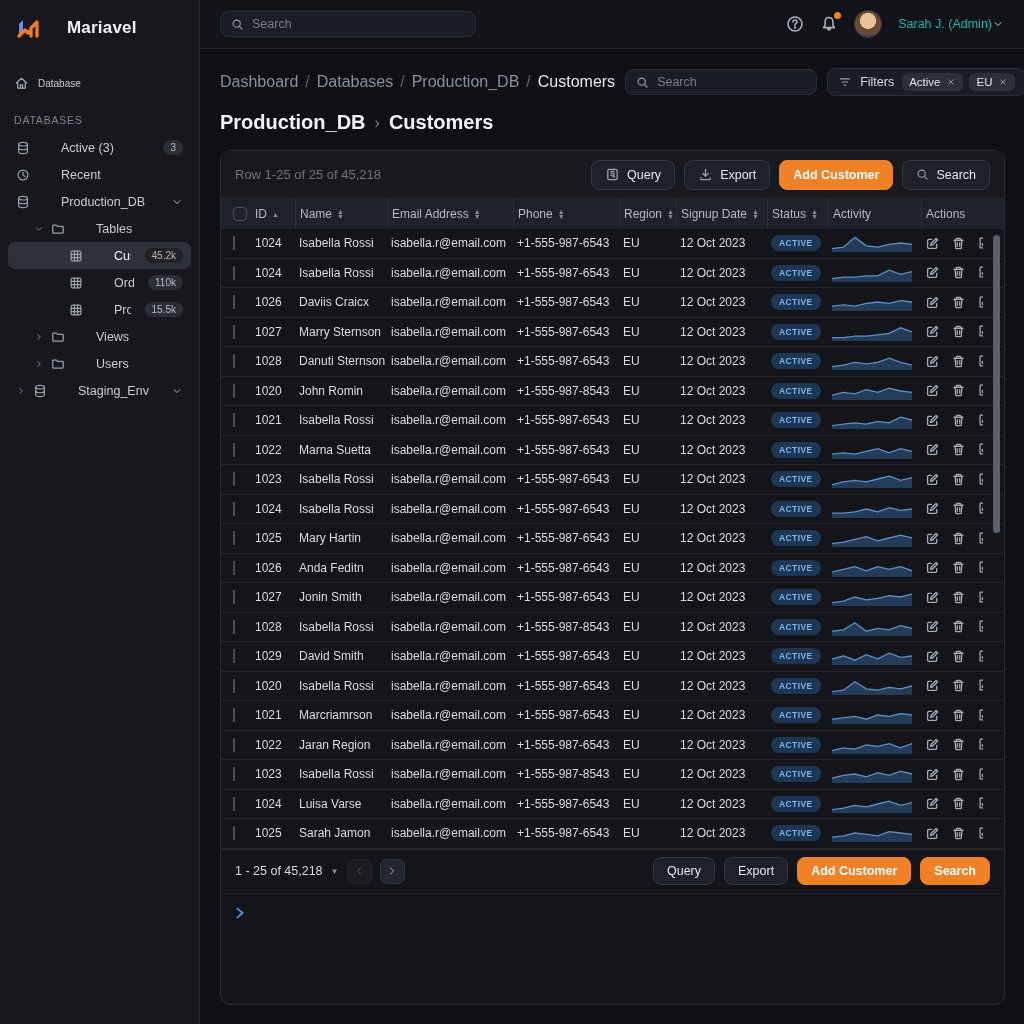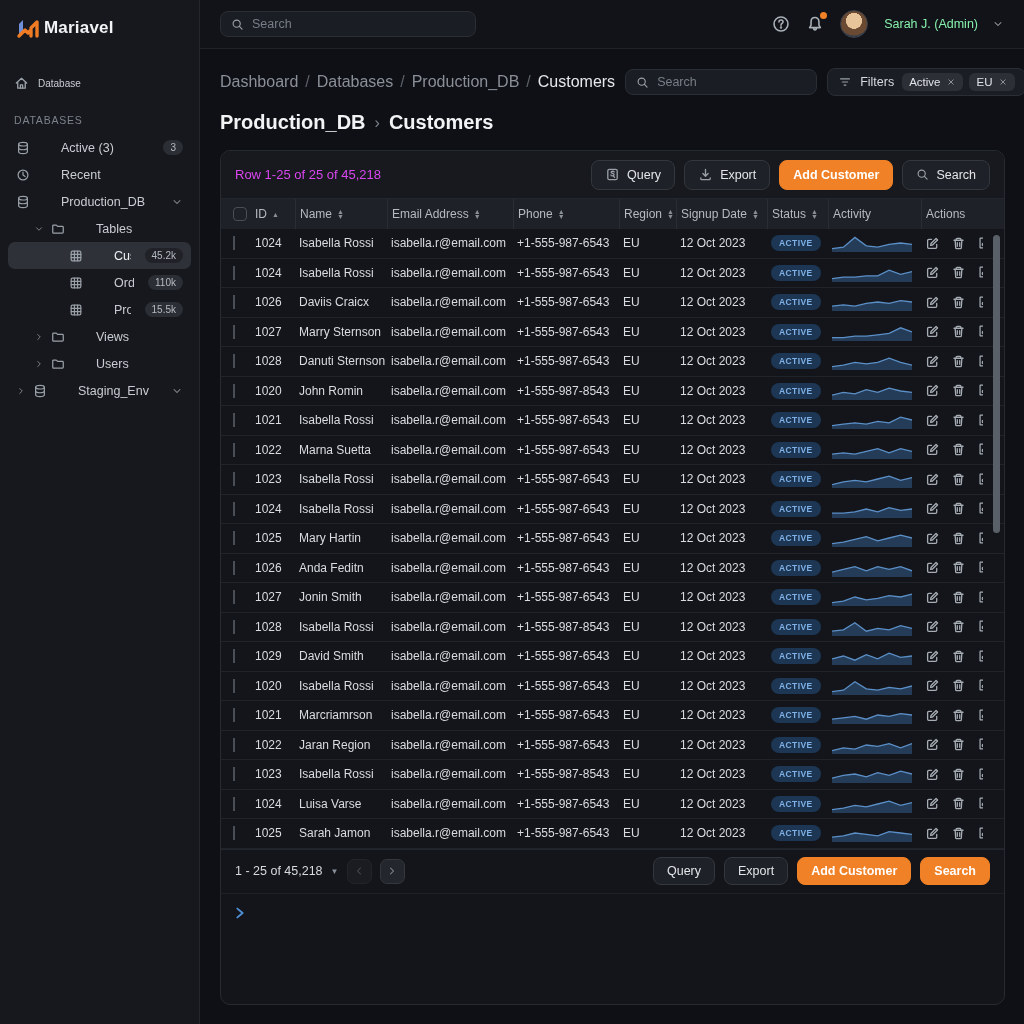--- a/index.html
+++ b/index.html
@@ -1,21 +1,21 @@
 <!DOCTYPE html>
 <html><head>
 <meta charset="utf-8">
 <style>
   * { margin:0; padding:0; box-sizing:border-box; }
   html,body { width:1024px; height:1024px; background:#0d0f14; font-family:"Liberation Sans", sans-serif; color:#e6e8ec; overflow:hidden; }
   .app { display:flex; width:1024px; height:1024px; }
 
   
   .sidebar { width:200px; height:100%; background:#16181d; border-right:1px solid #23262c; flex-shrink:0; padding-top:12px; }
-  .logo-row { display:flex; align-items:center; gap:4px; padding:4px 16px 14px 16px; }
+  .logo-row { display:flex; align-items:center; gap:27px; padding:4px 16px 14px 16px; }
   .logo-mark { width:24px; height:24px; }
   .logo-name { font-size:17px; font-weight:bold; color:#f2f3f5; letter-spacing:.2px; }
   .nav-item { display:flex; align-items:center; gap:9px; height:30px; padding:0 14px; font-size:10px; color:#c9cdd3; cursor:pointer; }
   .nav-item svg { flex-shrink:0; }
   .section-label { font-size:10.5px; letter-spacing:.8px; color:#7d828b; padding:16px 14px 8px 14px; }
   .tree { padding:0 8px; }
   .tree-item { display:flex; align-items:center; gap:7px; height:27px; padding:0 8px; border-radius:7px; font-size:12.5px; color:#c9cdd3; cursor:pointer; }
   .tree-item .lbl { white-space:nowrap; overflow:hidden;margin-left:24px; }
   .tree-item.active { background:#2e3138; color:#f0f1f3; }
   .tree-item .spacer { flex:1; }
@@ -26,21 +26,21 @@
 
   
   .main { flex:1; display:flex; flex-direction:column; background:#0e1015; min-width:0; }
   .topbar { height:49px; background:#111318; border-bottom:1px solid #1f2228; display:flex; align-items:center; padding:0 20px; flex-shrink:0; }
   .search-box { display:flex; align-items:center; gap:8px; background:#1a1d23; border:1px solid #2a2e35; border-radius:8px; height:26px; padding:0 10px; color:#787e87; font-size:12.5px; }
   .search-box.top { width:256px; }
   .tb-right { margin-left:auto; display:flex; align-items:center; gap:16px; }
   .icon-btn { color:#aab0b8; display:inline-flex; position:relative; cursor:pointer; }
   .dot { position:absolute; top:-3px; right:-3px; width:7px; height:7px; border-radius:50%; background:#f08126; }
   .avatar { width:28px; height:28px; border-radius:50%; background:radial-gradient(circle at 50% 38%, #e8c49a 0 38%, #6b4a33 39% 70%, #3a3f4a 71%); border:1px solid #3a3e46; }
-  .user-name { font-size:12.5px; color:#86efac; display:flex; align-items:center; gap:14px; cursor:pointer; }
+  .user-name { font-size:12.5px; color:#14b8a6; display:flex; align-items:center; gap:0; cursor:pointer; }
 
   
   .crumb-row { display:flex; align-items:center; padding:18px 19px 0 20px; gap:10px; }
   .crumbs { font-size:16px; color:#8a8f98; display:flex; gap:7px; align-items:center; }
   .crumbs .sep { color:#5c6169; }
   .crumbs .cur { color:#e6e8ec; }
   .crumb-right { margin-left:auto; display:flex; gap:10px; align-items:center; }
   .search-box.mid { width:192px; }
   .filters-group { display:flex; align-items:center; gap:8px; background:#1a1d23; border:1px solid #2a2e35; border-radius:8px; height:28px; padding:0 10px; font-size:12.5px; color:#d6d9de; cursor:pointer; }
   .chip { display:flex; align-items:center; gap:6px; background:#2c2f36; border-radius:6px; padding:3px 7px; font-size:11.5px; color:#e1e3e7; }
@@ -48,21 +48,21 @@
   .btn { display:inline-flex; align-items:center; gap:7px; background:#1e2127; border:1px solid #33373e; border-radius:8px; height:30px; padding:0 13px; font-size:12.5px; color:#e3e5e9; cursor:pointer; white-space:nowrap; }
   .btn.orange { background:#f08126; border-color:#f08126; color:#fff; font-weight:bold; }
 
   
   .page-title { padding:14px 20px 0 20px; font-size:20px; font-weight:bold; color:#f2f3f5; display:flex; gap:9px; align-items:center; }
   .page-title .tsep { color:#7d828b; font-size:16px; font-weight:normal; }
 
   
   .card { margin:16px 19px 19px 20px; background:#13151a; border:1px solid #262a31; border-radius:10px; flex:1; display:flex; flex-direction:column; overflow:hidden; position:relative; }
   .card-strip { height:48px; display:flex; align-items:center; padding:0 14px; gap:10px; border-bottom:1px solid #23262c; background:#17191f; flex-shrink:0; }
-  .row-summary { font-size:13px; color:#d946ef; }
+  .row-summary { font-size:13px; color:#737373; }
   .strip-right { margin-left:auto; display:flex; gap:9px; }
 
   .thead { display:grid; grid-template-columns:30px 44px 92px 126px 106px 57px 91px 61px 93px 62px 14px; align-items:center; height:30px; background:#1e2127; font-size:12px; color:#b6bac1; flex-shrink:0; }
   .th { display:flex; align-items:center; gap:5px; padding:0 4px; height:100%; border-left:1px solid #2a2d33; cursor:pointer; }
   .th:first-child, .th:nth-child(2) { border-left:none; }
   .sorts { display:flex; flex-direction:column; line-height:5px; font-size:7px; color:#8a8f98; }
 
   .tbody { flex-shrink:0; }
   .trow { display:grid; grid-template-columns:30px 44px 92px 126px 106px 57px 91px 61px 93px 62px 14px; align-items:center; height:29.5px; border-bottom:1px solid #20232a; font-size:12px; color:#d9dce0; }
   .td { padding:0 4px; white-space:nowrap; overflow:hidden; }

